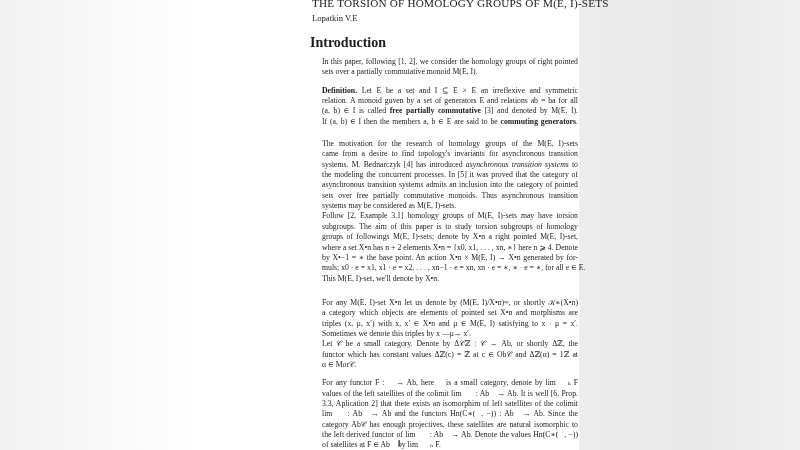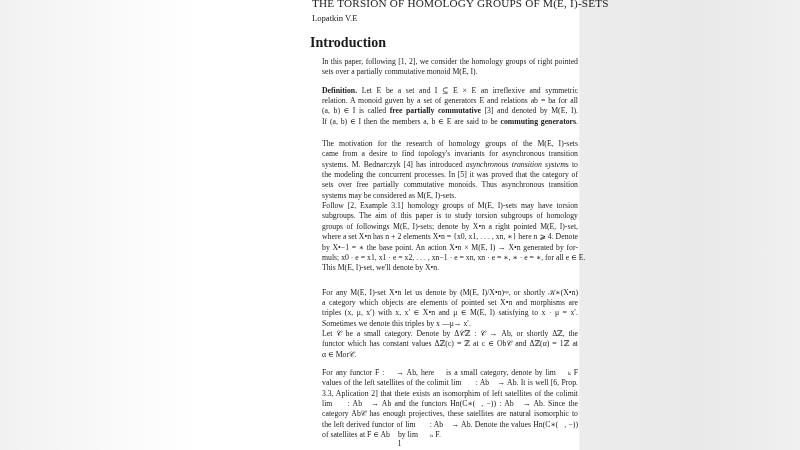--- a/index.html
+++ b/index.html
@@ -68,20 +68,21 @@
       <span class="line">relation. A monoid guven by a set of generators E and relations ab = ba for all</span>
       <span class="line"><span>(a, b) ∈ I is called</span> <b>free partially commutative</b> <span>[3] and denoted by M(E, I).</span></span>
       <span class="line"><span>If (a, b) ∈ I then the members a, b ∈ E are said to be</span> <b>commuting generators</b>.</span>
     </p>
 
     <p class="gap2">
       <span class="line ind">The motivation for the research of homology groups of the M(E, I)-sets</span>
       <span class="line">came from a desire to find topology's invariants for asynchronous transition</span>
       <span class="line"><span>systems. M. Bednarczyk [4] has introduced</span> <i>asynchronous transition systems</i> <span>to</span></span>
       <span class="line">the modeling the concurrent processes. In [5] it was proved that the category of</span>
+      <span class="line">asynchronous transition systems admits an inclusion into the category of pointed</span>
       <span class="line">sets over free partially commutative monoids.  Thus asynchronous transition</span>
       <span class="line last">systems may be considered as M(E, I)-sets.</span>
     </p>
 
     <p>
       <span class="line ind">Follow [2, Example 3.1] homology groups of M(E, I)-sets may have torsion</span>
       <span class="line">subgroups.  The aim of this paper is to study torsion subgroups of homology</span>
       <span class="line">groups of followings M(E, I)-sets; denote by X•n a right pointed M(E, I)-set,</span>
       <span class="line">where a set X•n has n + 2 elements X•n = {x0, x1, . . . , xn, ∗} here n ⩾ 4. Denote</span>
       <span class="line">by X•−1 = ∗ the base point. An action X•n × M(E, I) → X•n generated by for-</span>

